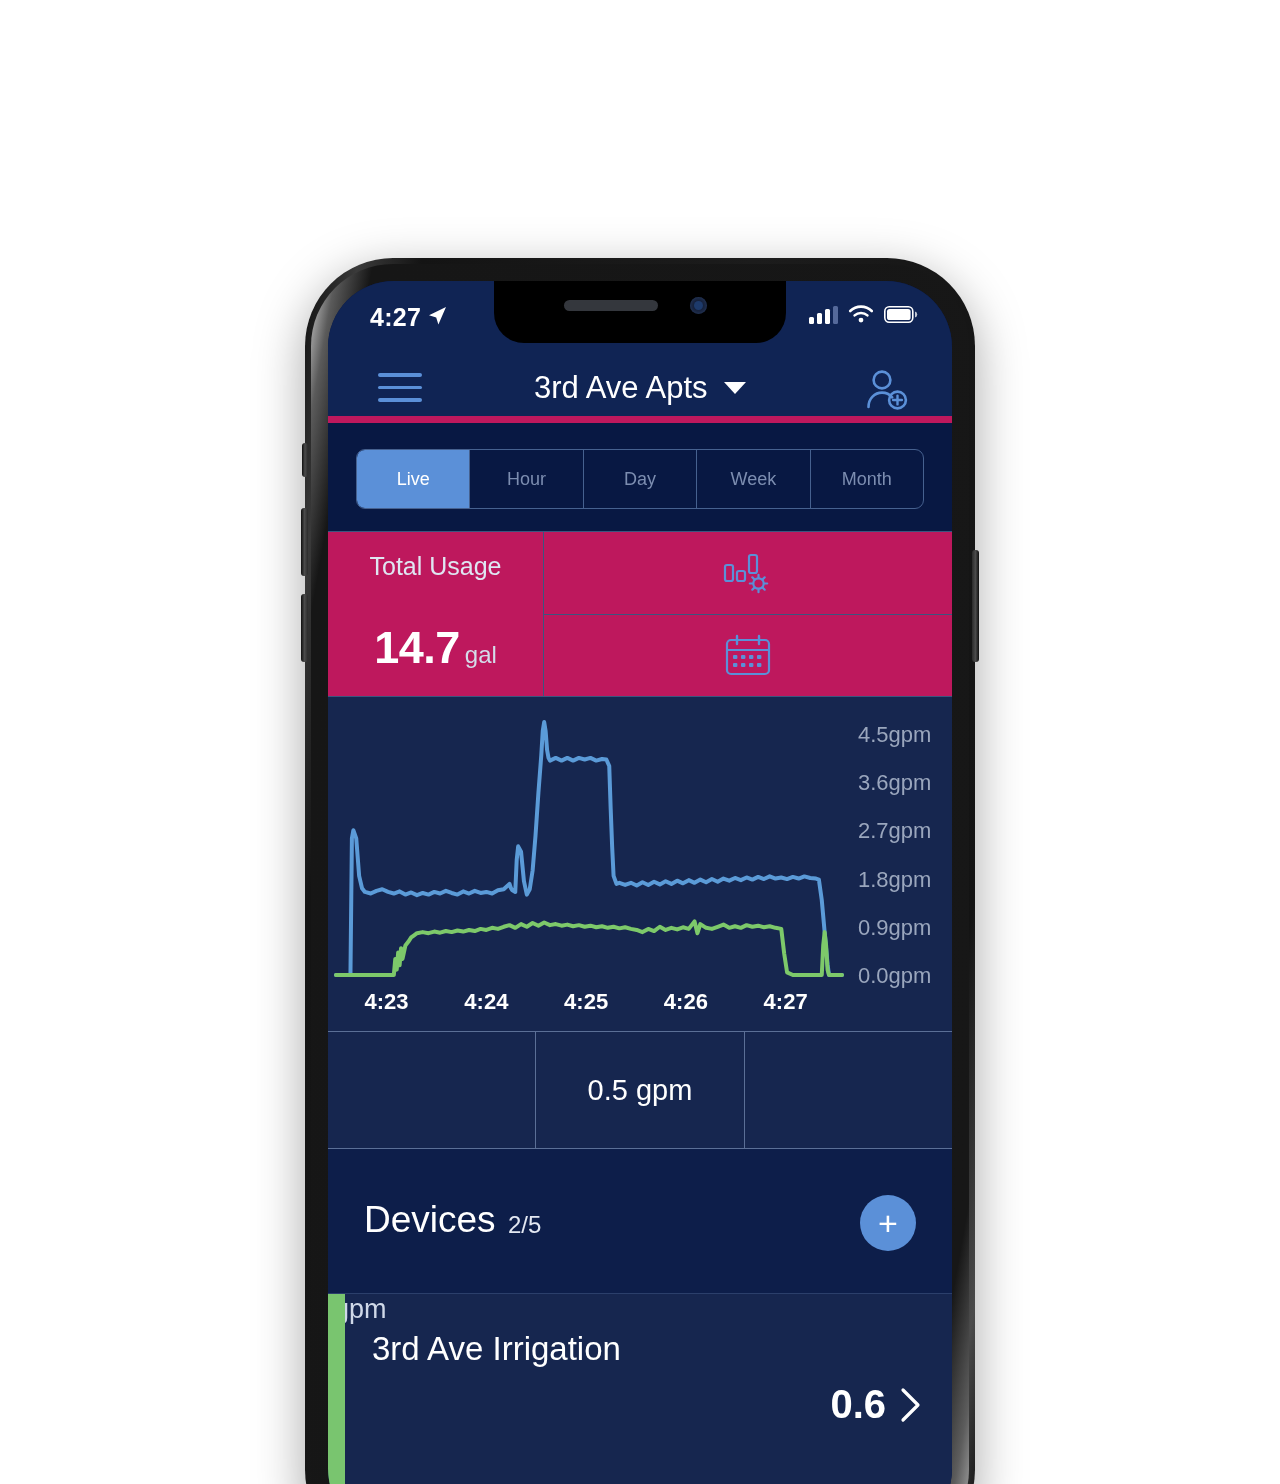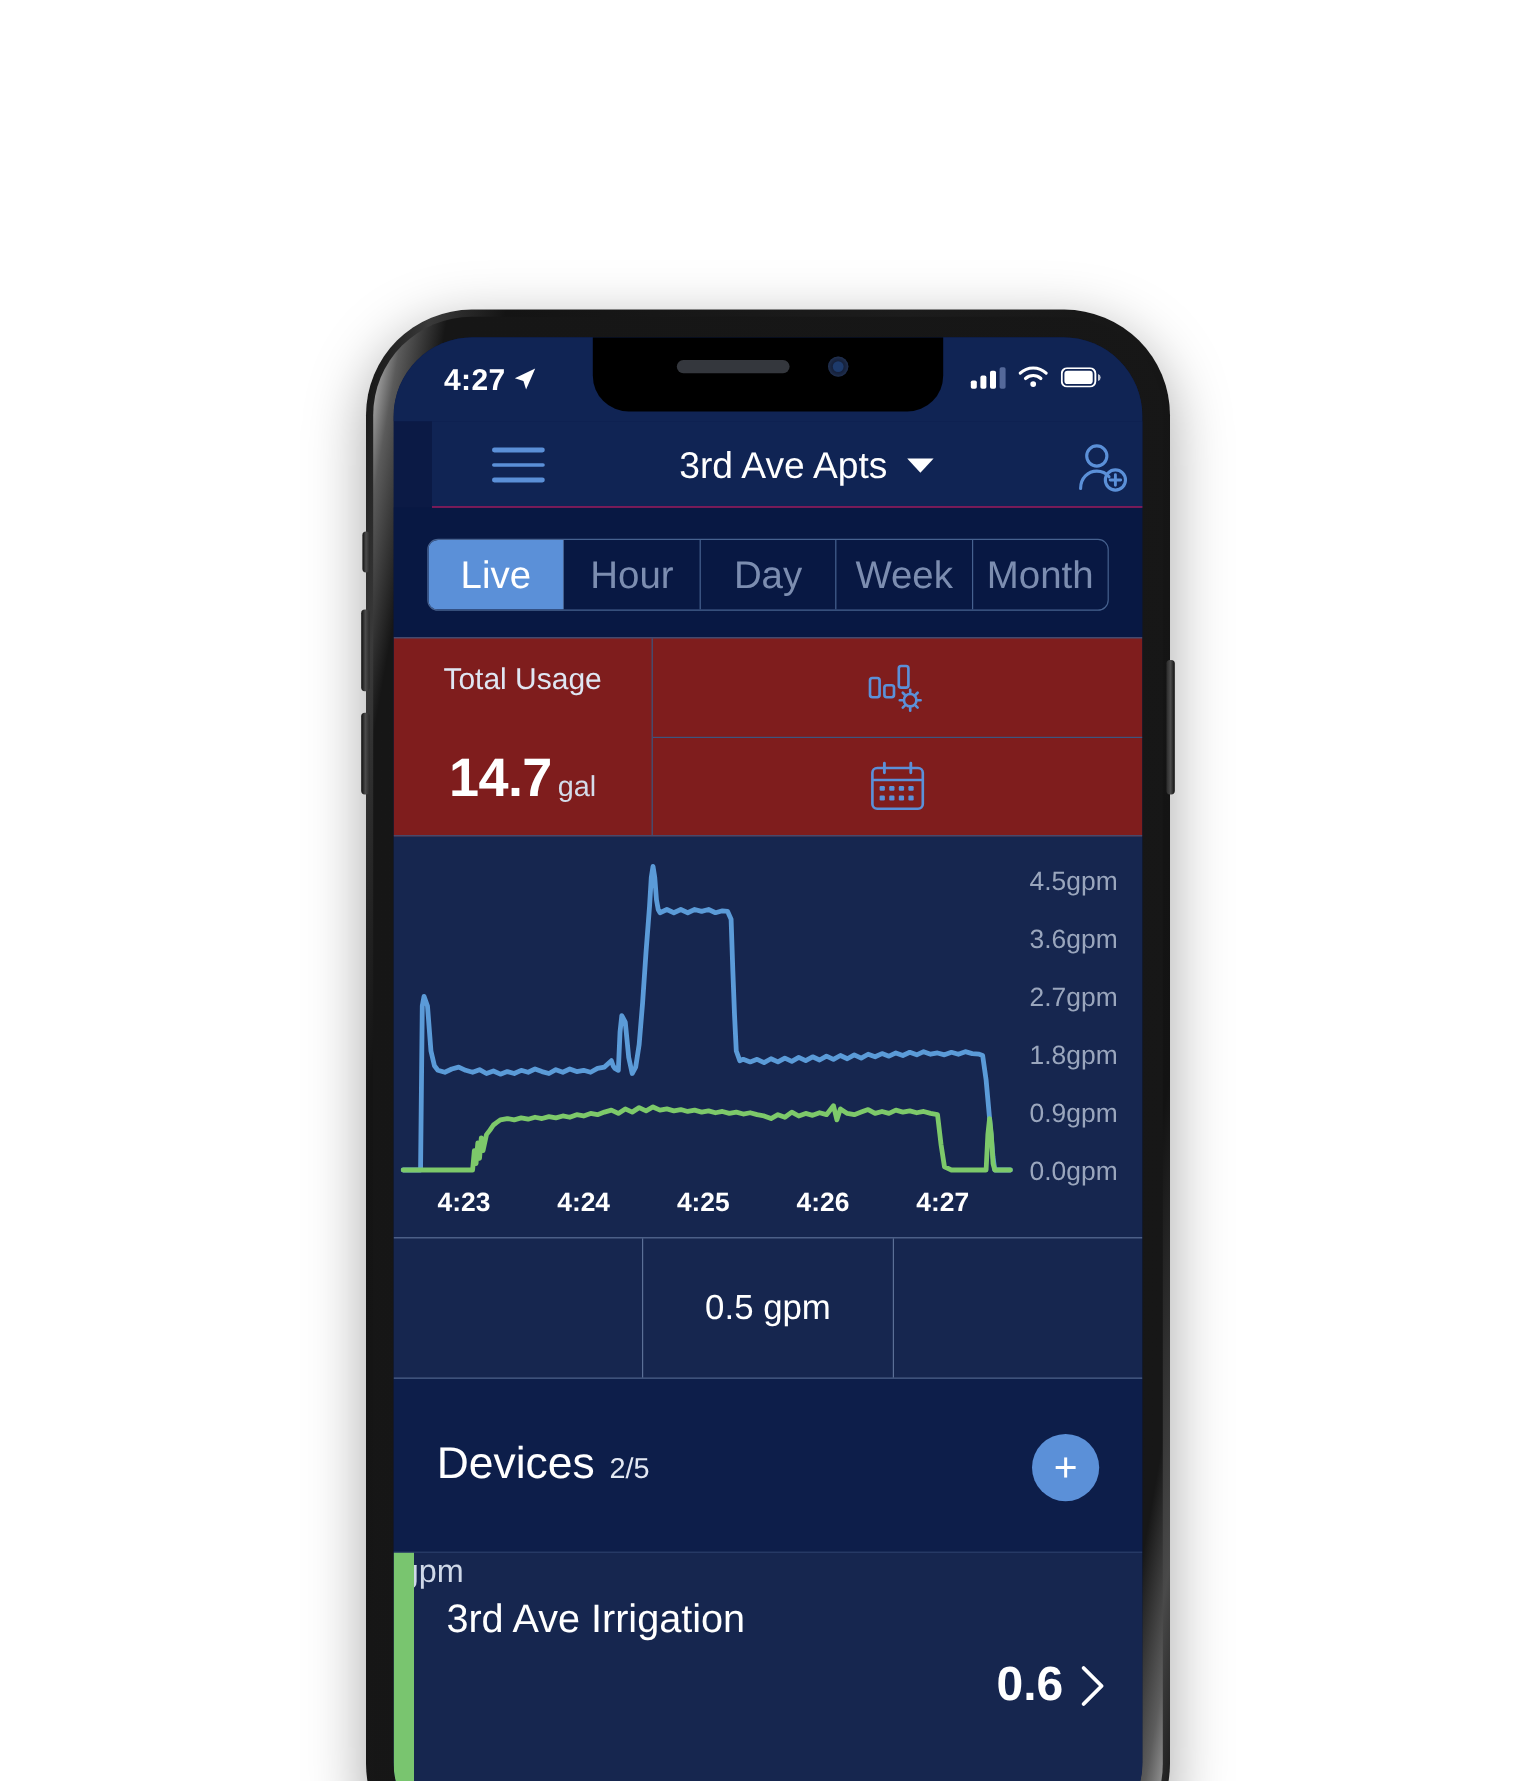--- a/index.html
+++ b/index.html
@@ -44,40 +44,40 @@
   
   #status-bar{ position:absolute; left:0; top:0; width:100%; height:70px; background:#102454; z-index:30; }
   #status-time{ position:absolute; left:42px; top:22px; color:#fff; font-size:25px; font-weight:600; letter-spacing:.3px;}
   #location-arrow{ position:absolute; left:98px; top:24px; }
   #status-right{ position:absolute; right:34px; top:24px; display:flex; align-items:center; gap:10px; }
   .sig-bar{ width:5px; background:#fff; border-radius:1.5px; display:inline-block; }
   #signal-icon{ display:flex; align-items:flex-end; gap:3px; height:18px; }
 
   
   #nav-bar{ position:absolute; left:0; top:70px; width:100%; height:72px; background:#102454;
-     border-bottom:1px solid #be185d; z-index:20;margin-left:32px; }
+     border-bottom:7px solid #be185d; z-index:20; }
   #menu-icon{ position:absolute; left:50px; top:22px; width:44px; cursor:pointer;}
   #menu-icon span{ display:block; height:3.5px; background:#5b90d8; border-radius:2px; margin-bottom:9px; }
   #nav-title-wrap{ position:absolute; left:0; right:0; top:19px; text-align:center; }
   #nav-title{ color:#fff; font-size:31px; font-weight:400; }
   #nav-caret{ display:inline-block; margin-left:12px; width:0;height:0;
      border-left:11px solid transparent;border-right:11px solid transparent;border-top:12px solid #fff; vertical-align:4px;}
   #add-user-button{ position:absolute; right:42px; top:18px; }
 
   
   #tabs-row{ position:absolute; left:0; top:142px; width:100%; height:108px; background:#081843; z-index:10;}
   #segmented{ position:absolute; left:28px; top:26px; width:568px; height:60px;
      border:1px solid #46618f; border-radius:9px; display:flex; overflow:hidden; }
   .seg{ flex:1; display:flex; align-items:center; justify-content:center;
-     color:#7c8db0; font-size:32px; border-right:1px solid #46618f; background:transparent; cursor:pointer;}
+     color:#7c8db0; font-size:18px; border-right:1px solid #46618f; background:transparent; cursor:pointer;}
   .seg:last-child{ border-right:none; }
   .seg.active{ background:#5b90d8; color:#ffffff; border-radius:7px 0 0 7px; }
 
   
-  #metrics{ position:absolute; left:0; top:250px; width:100%; height:166px; background:#7f1d1d;
+  #metrics{ position:absolute; left:0; top:250px; width:100%; height:166px; background:#be185d;
      border-top:1px solid #3c557f; border-bottom:1px solid #3c557f; display:flex; z-index:10;}
   .metric-cell{ display:flex; flex-direction:column; align-items:center; justify-content:space-between;
      padding:20px 0 22px; border-right:1px solid #3c557f; }
   #metric-total{ width:216px; }
   #metric-dollar{ width:280px; }
   .metric-label{ color:#dfe6f2; font-size:25px; }
   .metric-value{ color:#fff; font-size:45px; font-weight:700; letter-spacing:-.5px;}
   .metric-unit{ font-size:24px; font-weight:400; color:#d4dcea; margin-left:5px; }
   .tm{ font-size:14px; vertical-align:14px; }
   #metric-icons{ flex:1; display:flex; flex-direction:column; }

